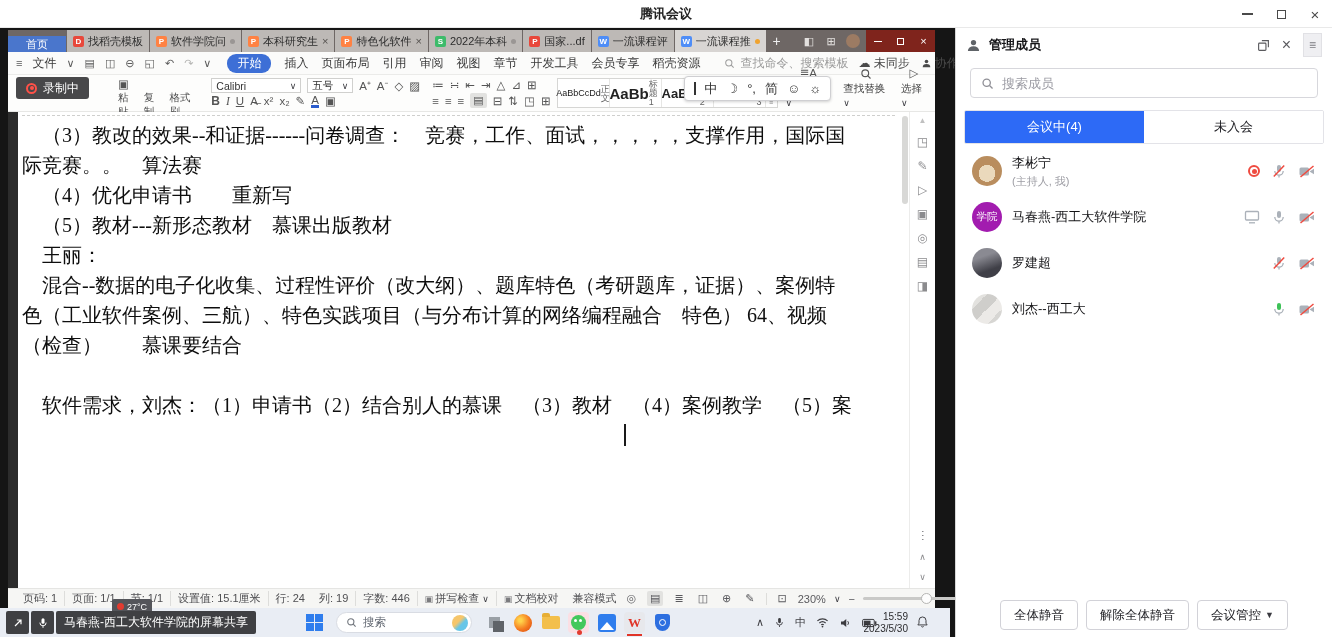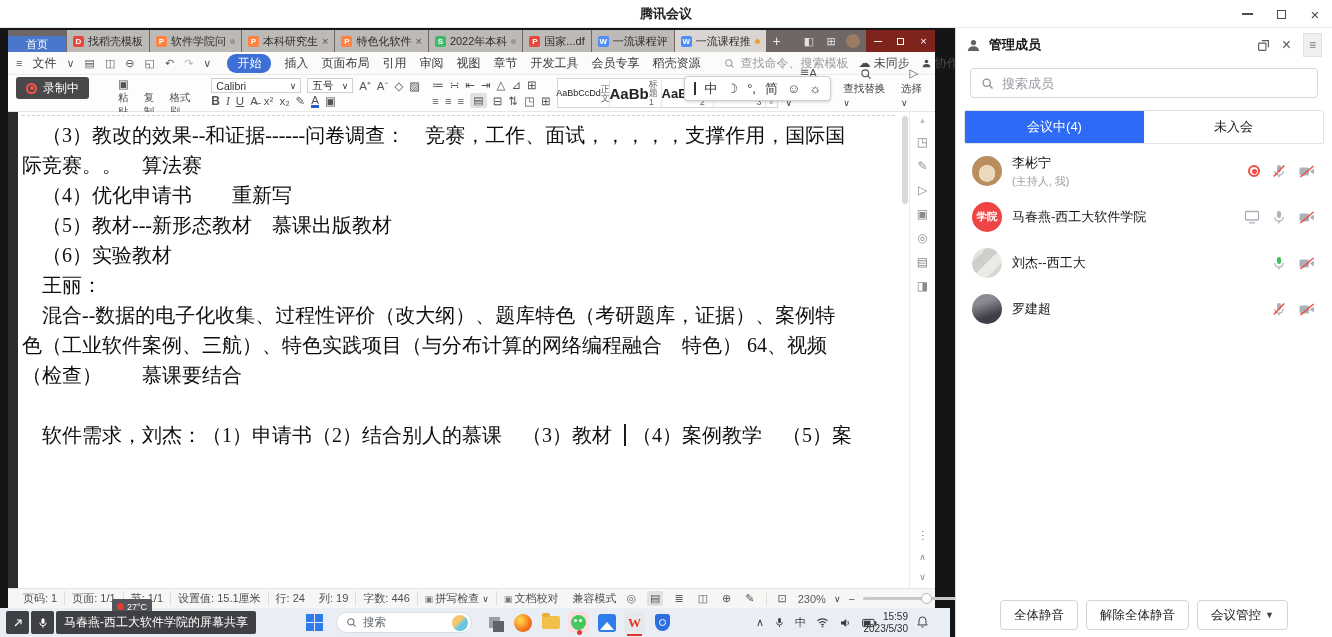--- a/index.html
+++ b/index.html
@@ -175,21 +175,21 @@
   .p-search input { flex:1; border:0; outline:0; font-size:13px; color:#1a1a1a; background:transparent;
     font-family:"Liberation Sans",sans-serif; }
   .p-search input::placeholder { color:#9a9aa2; }
   .p-tabs { margin:12px 8px 0; height:34px; display:flex; border:1px solid #e3e3e8; border-radius:2px; overflow:hidden; }
   .p-tab { flex:1; display:flex; align-items:center; justify-content:center; font-size:13px; background:#fff; color:#1d1d22; }
   .p-tab.on { background:#2d6af6; color:#fff; }
   .p-list { margin-top:4px; }
   .m-row { height:46px; display:flex; align-items:center; gap:10px; padding:0 16px; }
   .m-av { width:30px; height:30px; border-radius:50%; flex:0 0 auto; display:flex; align-items:center; justify-content:center; }
   .av-teddy { background:radial-gradient(circle at 50% 58%, #ead9bc 0 36%, #b98d5e 37% 100%); }
-  .av-blue { background:#ef4444; color:#fff; font-size:10.5px;font-weight:bold; }
+  .av-blue { background:#a21caf; color:#fff; font-size:10.5px; }
   .av-photo1 { background:linear-gradient(135deg,#e3e2df 25%,#cfcecb 25% 50%,#eceae7 50% 75%,#d7d6d3 75%); }
   .av-photo2 { background:linear-gradient(160deg,#8a8a92 30%,#3f3f47 70%); }
   .m-info { display:flex; flex-direction:column; gap:2px; }
   .m-name { font-size:13px; color:#141417; }
   .m-sub { font-size:11px; color:#9c9ca3; }
   .m-icons { margin-left:auto; display:flex; align-items:center; gap:11px; }
   .p-rec { width:12px; height:12px; border:2px solid #ef4b40; border-radius:50%; display:flex;
     align-items:center; justify-content:center; }
   .p-rec i { width:5px; height:5px; background:#ef4b40; border-radius:50%; }
   .p-foot { position:absolute; left:0; right:0; bottom:0; height:44px; display:flex; align-items:center;
@@ -444,21 +444,20 @@
       </div>
 
       <div class="wps-doc">
         <div class="doc-gutter"></div>
         <div class="doc-ruleline"></div>
         <div class="doc-lines">
           <div class="docline ind">（3）教改的效果--和证据------问卷调查：　竞赛，工作、面试，，，，，支撑作用，国际国</div>
           <div class="docline">际竞赛。。　算法赛</div>
           <div class="docline ind">（4）优化申请书　　重新写</div>
           <div class="docline ind">（5）教材---新形态教材　慕课出版教材</div>
-          <div class="docline ind">（6）实验教材</div>
           <div class="docline ind">王丽：</div>
           <div class="docline ind">混合--数据的电子化收集、过程性评价（改大纲）、题库特色（考研题库，证据）、案例特</div>
           <div class="docline">色（工业软件案例、三航）、特色实践项目（与分布计算的网络编程融合　特色） 64、视频</div>
           <div class="docline">（检查）　　慕课要结合</div>
           <div class="docline"></div>
           <div class="docline ind">软件需求，刘杰：（1）申请书（2）结合别人的慕课　（3）教材　（4）案例教学　（5）案</div>
         </div>
         <div class="caret"></div>
         <div class="doc-scroll">
           <div class="doc-thumb"></div>
@@ -678,49 +677,49 @@
           </svg>
           <svg width="18" height="15" viewBox="0 0 18 15">
             <rect x="1.5" y="3.5" width="9.5" height="8" rx="1.5" fill="#abb1b9"></rect>
             <path d="M11.5 7.5l4.5-2.8v5.6z" fill="#abb1b9"></path>
             <line x1="2.5" y1="13" x2="15.5" y2="2" stroke="#ef4b40" stroke-width="1.5"></line>
           </svg>
         </div>
       </div>
 
       <div class="m-row">
-        <span class="m-av av-photo1"></span>
-        <div class="m-info">
-          <span class="m-name">刘杰--西工大</span>
-        </div>
-        <div class="m-icons">
-          <svg width="16" height="16" viewBox="0 0 16 16">
-            <rect x="6" y="2" width="4" height="7" rx="2" fill="#3ec258"></rect>
-            <path d="M3.8 8a4.2 4.2 0 0 0 8.4 0" fill="none" stroke="#abb1b9" stroke-width="1.3"></path>
-            <line x1="8" y1="12.3" x2="8" y2="14.5" stroke="#abb1b9" stroke-width="1.3"></line>
-          </svg>
-          <svg width="18" height="15" viewBox="0 0 18 15">
-            <rect x="1.5" y="3.5" width="9.5" height="8" rx="1.5" fill="#abb1b9"></rect>
-            <path d="M11.5 7.5l4.5-2.8v5.6z" fill="#abb1b9"></path>
-            <line x1="2.5" y1="13" x2="15.5" y2="2" stroke="#ef4b40" stroke-width="1.5"></line>
-          </svg>
-        </div>
-      </div>
-
-      <div class="m-row">
         <span class="m-av av-photo2"></span>
         <div class="m-info">
           <span class="m-name">罗建超</span>
         </div>
         <div class="m-icons">
           <svg width="16" height="16" viewBox="0 0 16 16">
             <rect x="6" y="2" width="4" height="7" rx="2" fill="#abb1b9"></rect>
             <path d="M3.8 8a4.2 4.2 0 0 0 8.4 0" fill="none" stroke="#abb1b9" stroke-width="1.3"></path>
             <line x1="8" y1="12.3" x2="8" y2="14.5" stroke="#abb1b9" stroke-width="1.3"></line>
             <line x1="2.8" y1="13.4" x2="13.2" y2="2.6" stroke="#ef4b40" stroke-width="1.5"></line>
+          </svg>
+          <svg width="18" height="15" viewBox="0 0 18 15">
+            <rect x="1.5" y="3.5" width="9.5" height="8" rx="1.5" fill="#abb1b9"></rect>
+            <path d="M11.5 7.5l4.5-2.8v5.6z" fill="#abb1b9"></path>
+            <line x1="2.5" y1="13" x2="15.5" y2="2" stroke="#ef4b40" stroke-width="1.5"></line>
+          </svg>
+        </div>
+      </div>
+
+      <div class="m-row">
+        <span class="m-av av-photo1"></span>
+        <div class="m-info">
+          <span class="m-name">刘杰--西工大</span>
+        </div>
+        <div class="m-icons">
+          <svg width="16" height="16" viewBox="0 0 16 16">
+            <rect x="6" y="2" width="4" height="7" rx="2" fill="#3ec258"></rect>
+            <path d="M3.8 8a4.2 4.2 0 0 0 8.4 0" fill="none" stroke="#abb1b9" stroke-width="1.3"></path>
+            <line x1="8" y1="12.3" x2="8" y2="14.5" stroke="#abb1b9" stroke-width="1.3"></line>
           </svg>
           <svg width="18" height="15" viewBox="0 0 18 15">
             <rect x="1.5" y="3.5" width="9.5" height="8" rx="1.5" fill="#abb1b9"></rect>
             <path d="M11.5 7.5l4.5-2.8v5.6z" fill="#abb1b9"></path>
             <line x1="2.5" y1="13" x2="15.5" y2="2" stroke="#ef4b40" stroke-width="1.5"></line>
           </svg>
         </div>
       </div>
     </div>
 

